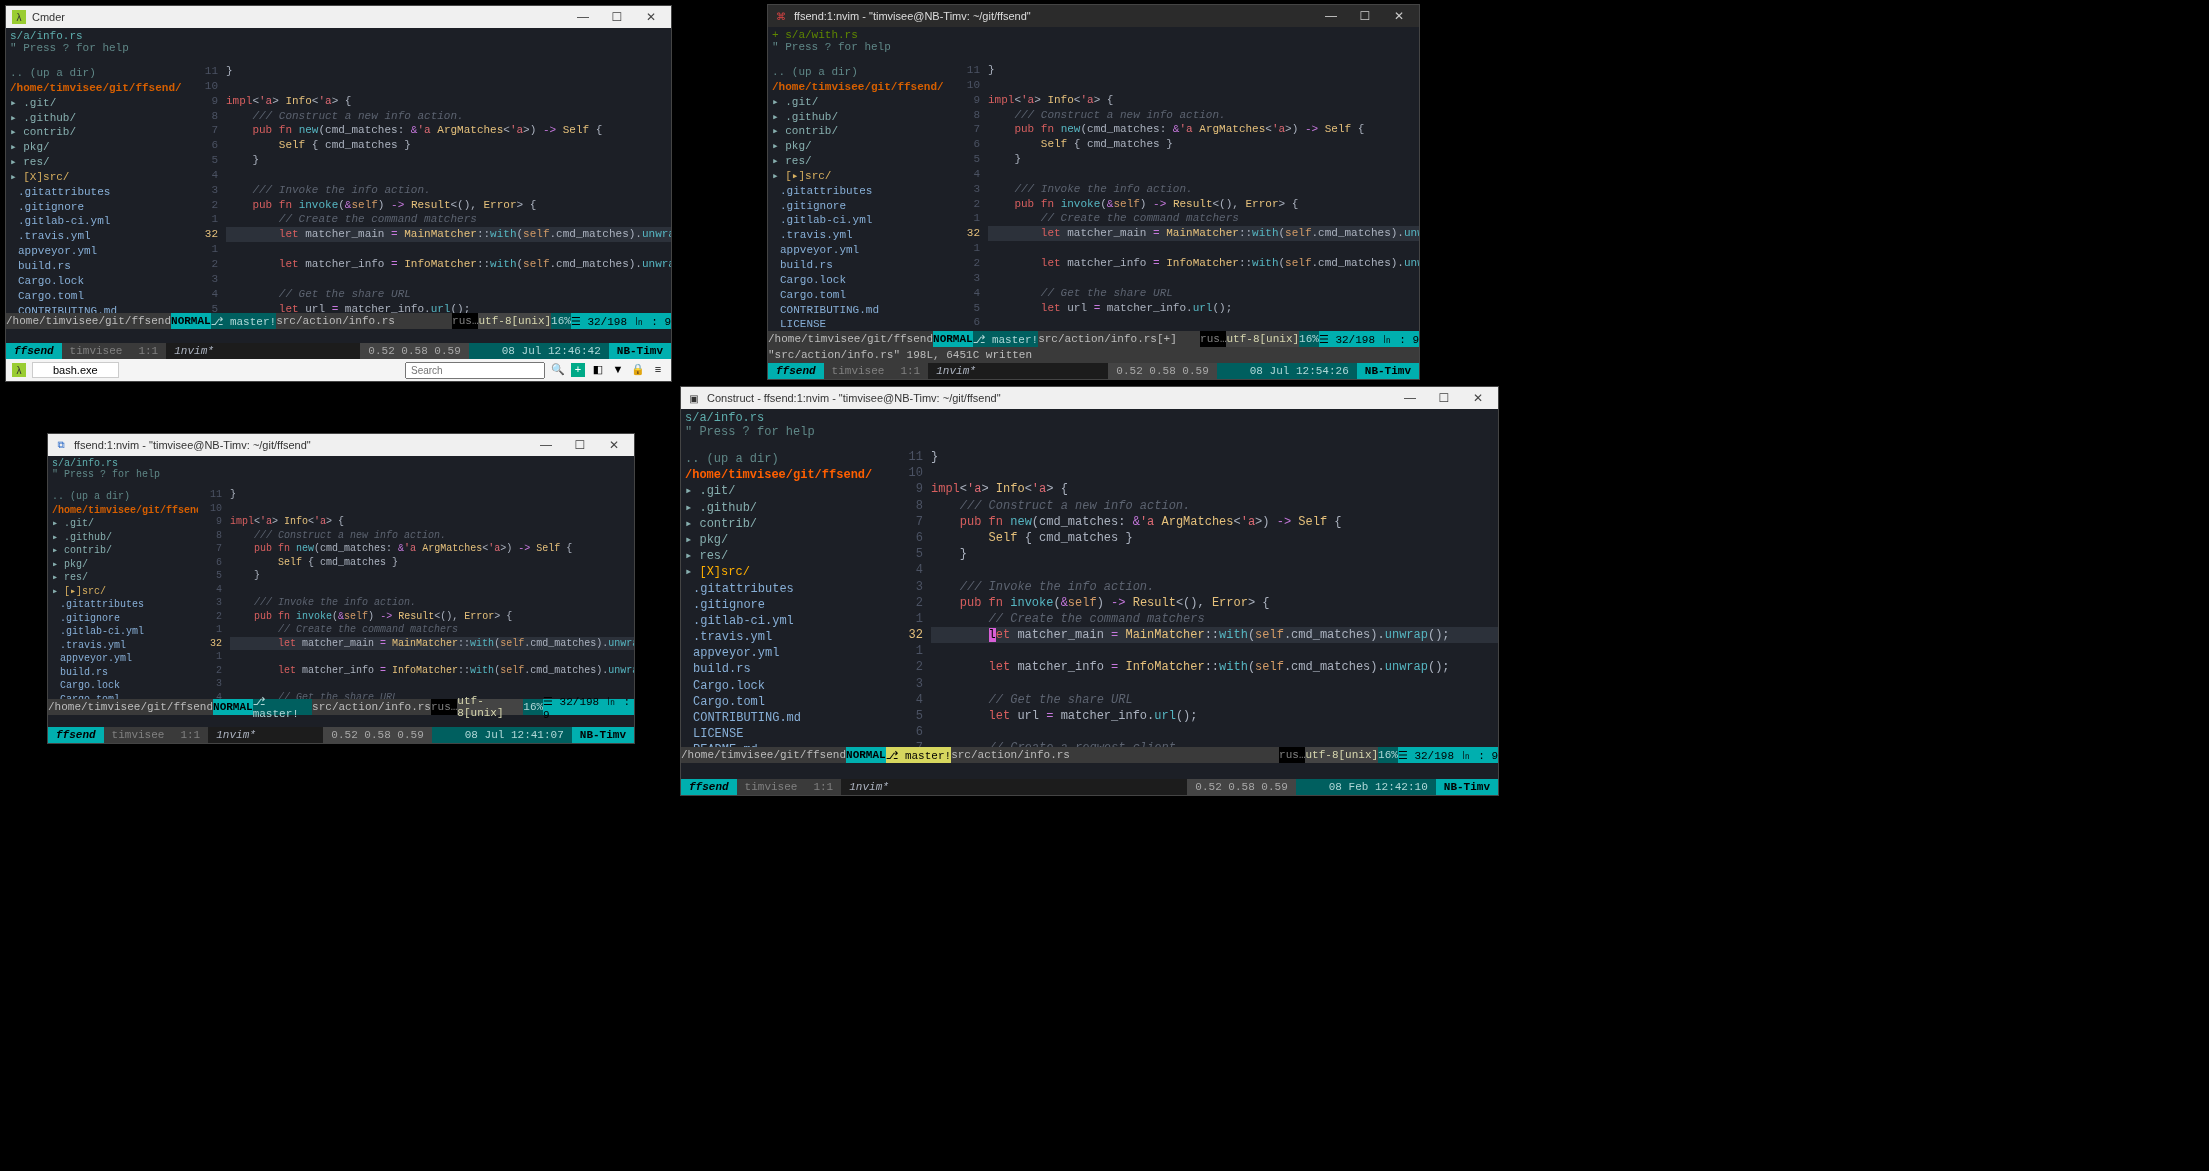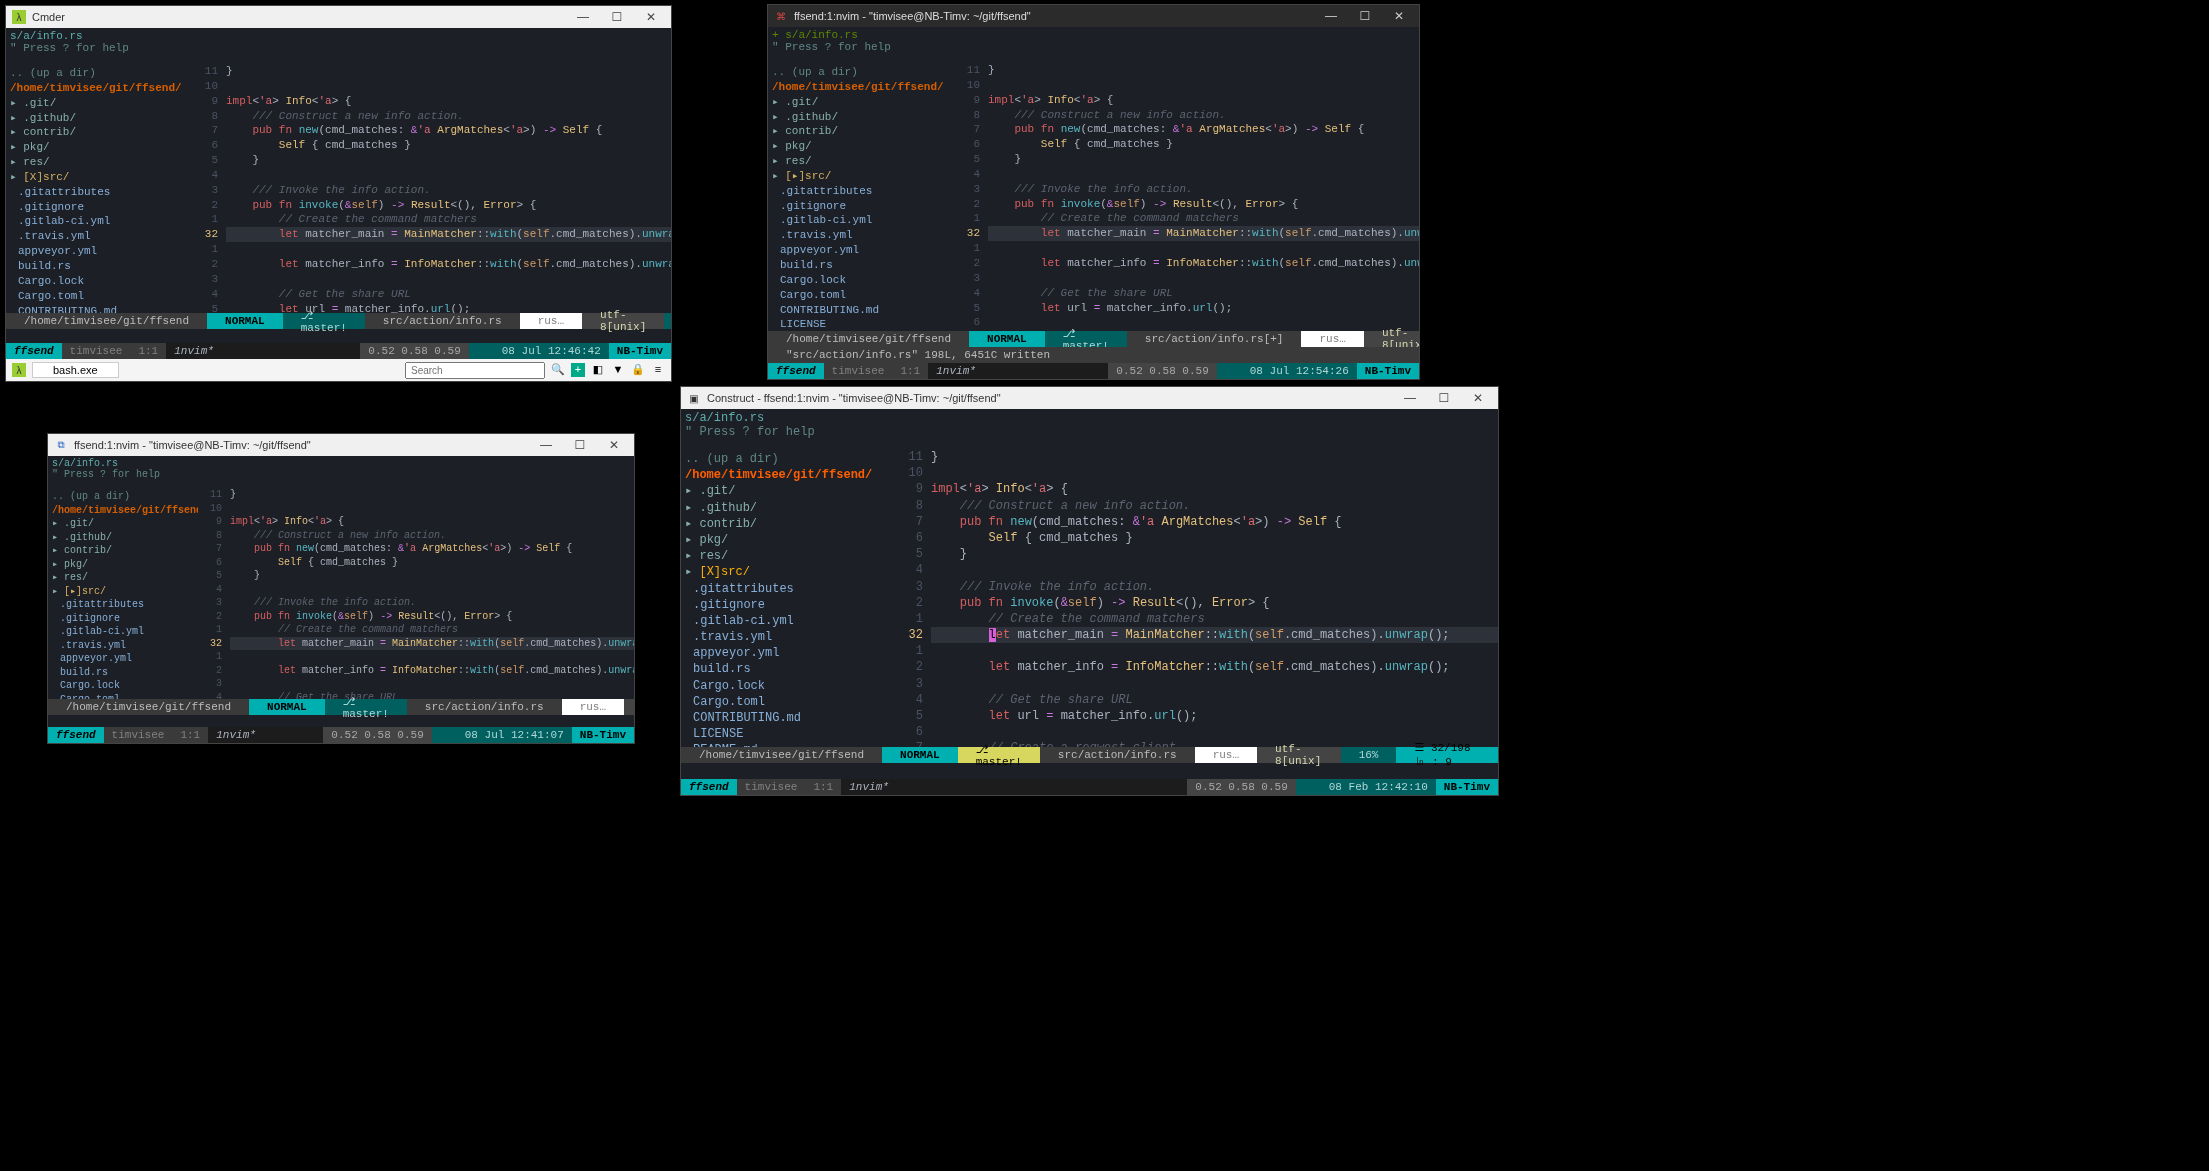--- a/index.html
+++ b/index.html
@@ -81,26 +81,26 @@
 .se { color: #d19a66; }
 .hi { color: #e06c75; }
 .statusline {
   display: flex;
   height: 16px;
   font-size: 11px;
   align-items: stretch;
   background: #3a3a3a;
   color: #bcbcbc;
 }
-.seg { padding: 0 18px; display: flex; align-items: center; }
+.seg { padding: 0 0; display: flex; align-items: center; }
 .seg.path { background: #3a3a3a; color: #bcbcbc; flex: 0 0 auto; }
 .seg.mode-normal { background: #00afaf; color: #000; font-weight: bold; }
 .seg.branch { background: #005f5f; color: #afd7d7; }
 .seg.file { background: #3a3a3a; color: #bcbcbc; flex: 1; }
-.seg.ft { background: #ffffff; color: #808080; }
+.seg.ft { background: #000000; color: #808080; }
 .seg.fe { background: #444; color: #d7d7af; }
 .seg.pct { background: #005f5f; color: #afd7d7; }
 .seg.pos { background: #00afaf; color: #000; }
 .seg.msg { background: #3a3a3a; color: #bcbcbc; flex: 1; }
 .tmuxline {
   display: flex;
   height: 16px;
   font-size: 11px;
   align-items: stretch;
   background: #1c1c1c;
@@ -261,21 +261,21 @@
 <div class="window" id="win2">
   <div class="titlebar dark">
     <span class="ticon" style="color:#d44">⌘</span>
     <span class="title">ffsend:1:nvim - "timvisee@NB-Timv: ~/git/ffsend"</span>
     <span class="winbtn">—</span>
     <span class="winbtn">☐</span>
     <span class="winbtn">✕</span>
   </div>
   <div class="editor-body">
     <div class="top-lines">
-      <div class="path-add">+ s/a/info.rs</div>
+      <div class="path-add">+ s/a/with.rs</div>
       <div class="help">" Press ? for help</div>
       <div style="height:8px;"></div>
     </div>
     <div class="main-area">
       <div class="filetree">
         <div class="updir">.. (up a dir)</div>
         <div class="cwd">/home/timvisee/git/ffsend/</div>
         <div class="dir">▸ <span>.git/</span></div>
         <div class="dir">▸ <span>.github/</span></div>
         <div class="dir">▸ <span>contrib/</span></div>

